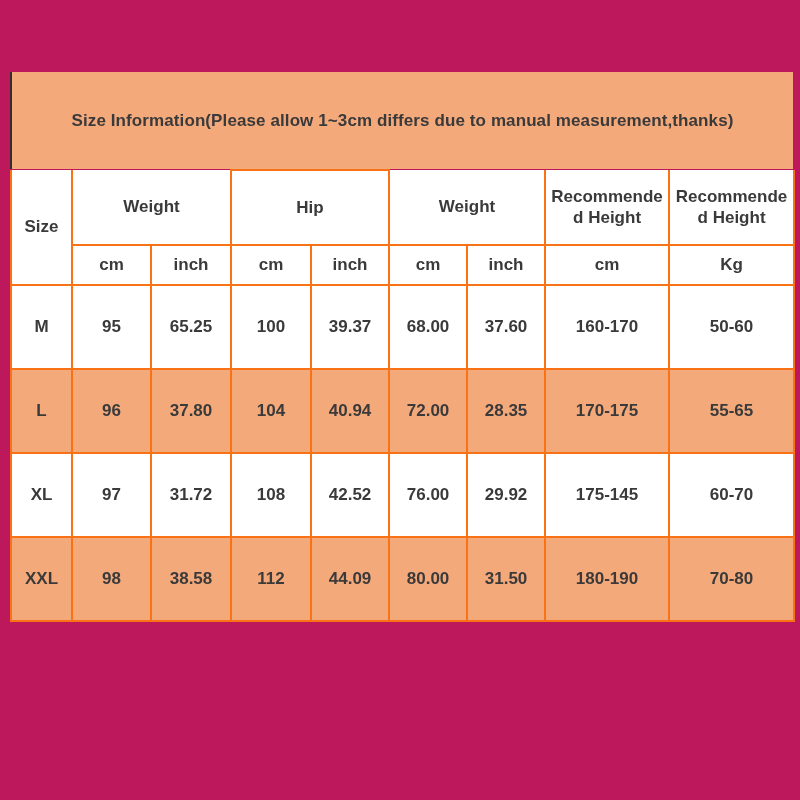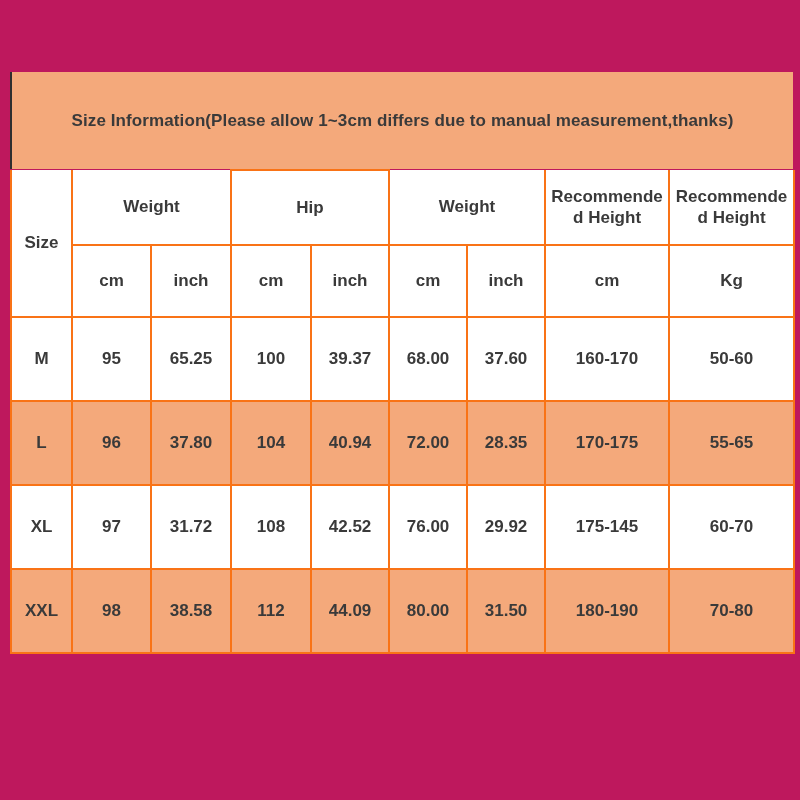--- a/index.html
+++ b/index.html
@@ -48,21 +48,21 @@
     padding: 0;
     text-align: center;
     vertical-align: middle;
     font-weight: bold;
     color: #3A3A3A;
     font-size: 17px;
     background: #ffffff;
     overflow: hidden;
   }
   tr.group-row { height: 75px; }
-  tr.unit-row  { height: 72px; }
+  tr.unit-row  { height: 40px; }
   tr.data-row  { height: 84px; }
   .no-top { border-top: none !important; }
   .unit-row td { background: #F4A97B; font-size: 16px; }
   tr.row-alt td { background: #F4A97B; }
   td.rec-header {
     text-align: left;
     padding-left: 3px;
     padding-right: 1px;
     line-height: 1.25;
     font-size: 17px;

